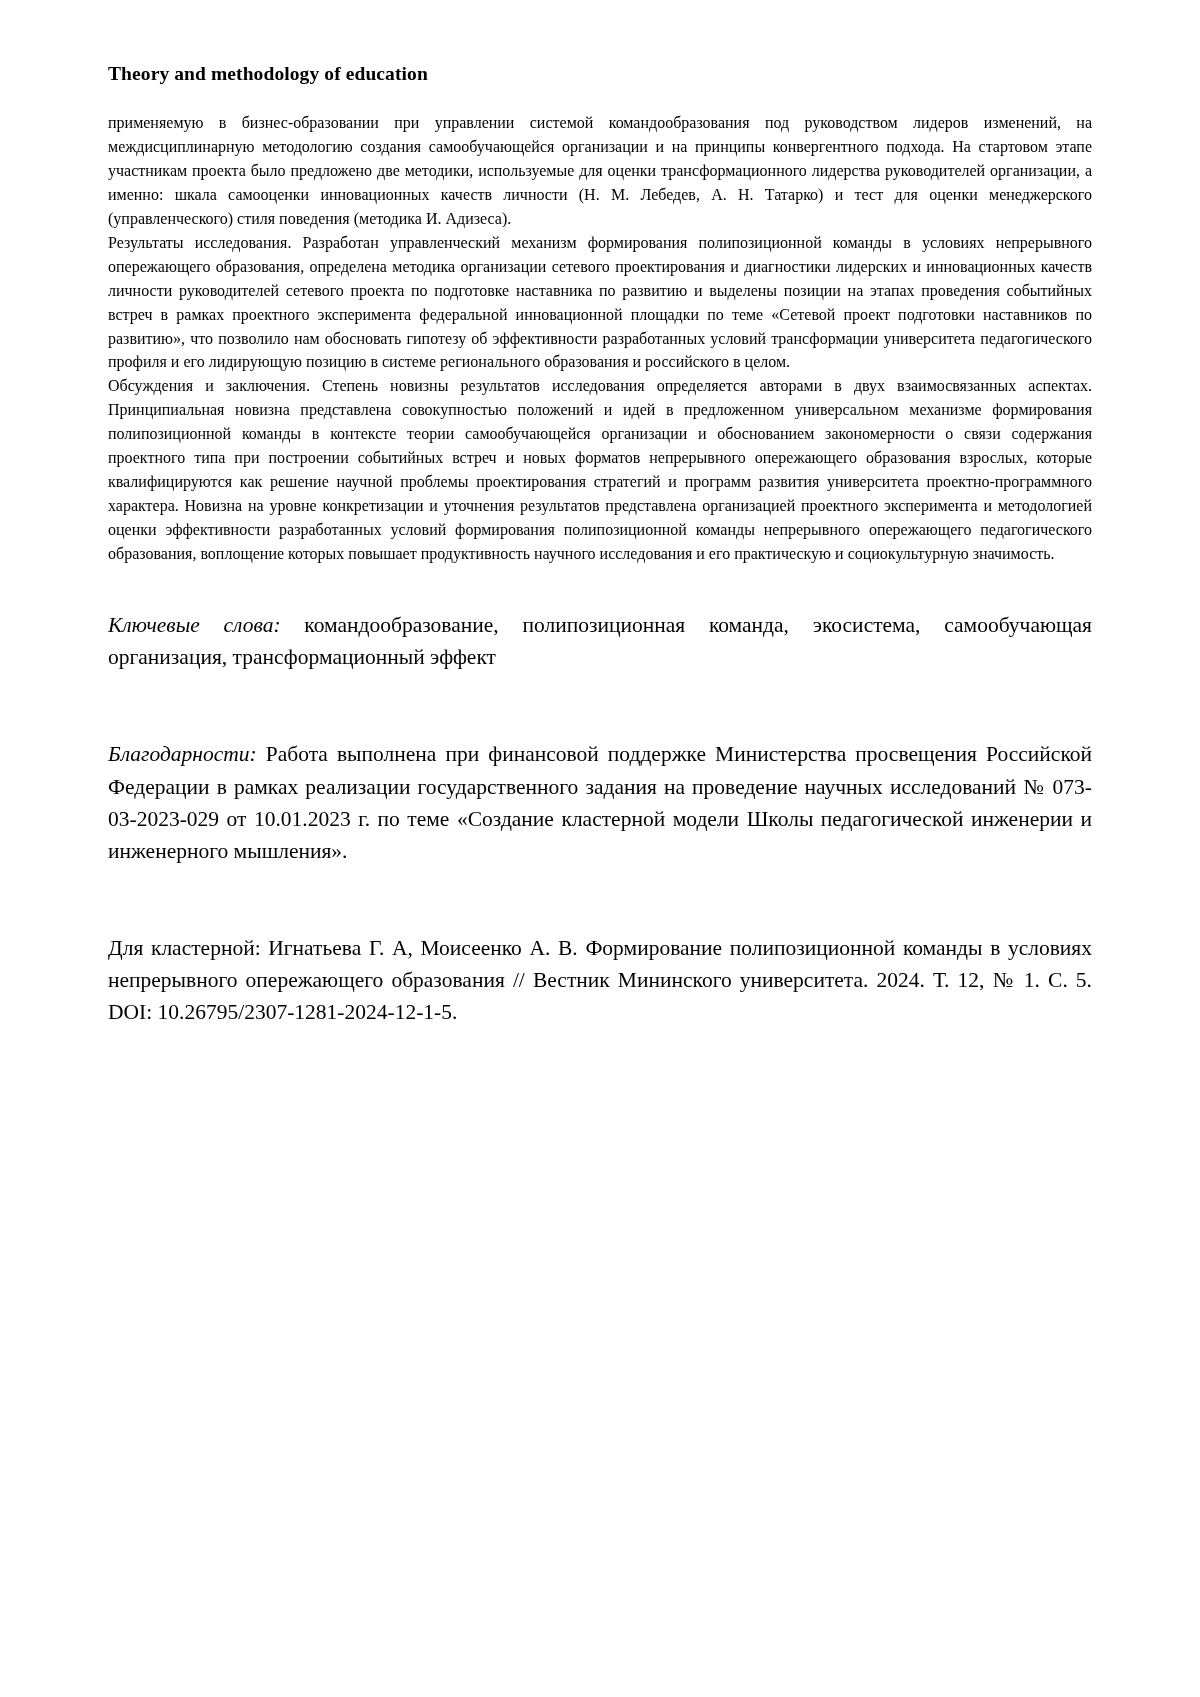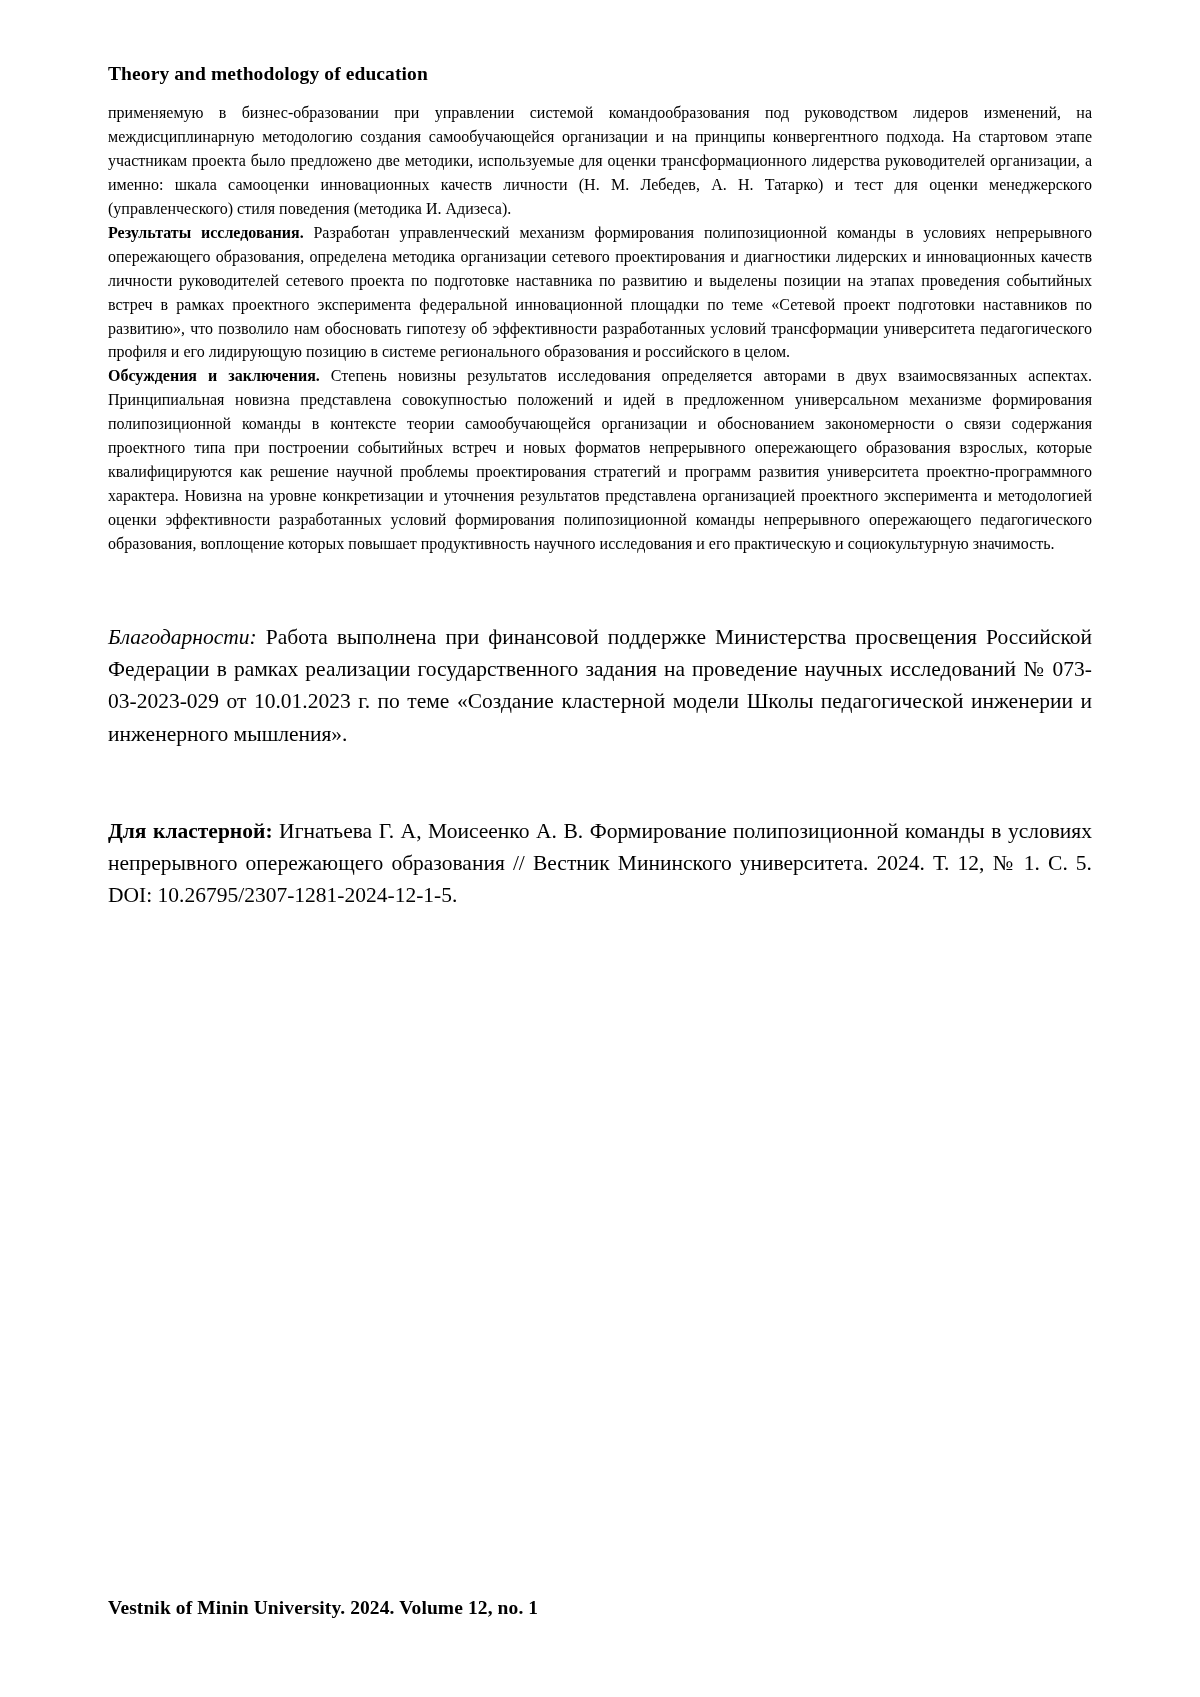--- a/index.html
+++ b/index.html
@@ -21,31 +21,31 @@
     width: 1200px;
     height: 1697px;
     box-sizing: border-box;
     padding: 62px 108px 0 108px;
   }
   .running-head {
     font-family: "Liberation Serif", serif;
     font-weight: bold;
     font-size: 19.5px;
     line-height: 1.2;
-    margin-bottom: 16px;
+    margin-bottom: 26px;
     letter-spacing: 0.1px;
   }
   p.para {
     margin: 0 0 0 0;
     font-size: 16px;
     line-height: 1.495;
     text-align: justify;
   }
   .lead {
-    font-weight: bold;
+    font-weight: normal;
     margin-top: 12px;
   }
   .ital {
     font-style: italic;
   }
   .gap-block { height: 22px; }
   .footer {
     position: absolute;
     left: 108px;
     bottom: 78px;
@@ -73,28 +73,30 @@
   <p class="para">
     <span class="lead">Результаты исследования.</span><span> Разработан управленческий механизм формирования полипозиционной команды в условиях непрерывного опережающего образования, определена методика организации сетевого проектирования и диагностики лидерских и инновационных качеств личности руководителей сетевого проекта по подготовке наставника по развитию и выделены позиции на этапах проведения событийных встреч в рамках проектного эксперимента федеральной инновационной площадки по теме «Сетевой проект подготовки наставников по развитию», что позволило нам обосновать гипотезу об эффективности разработанных условий трансформации университета педагогического профиля и его лидирующую позицию в системе регионального образования и российского в целом.</span>
   </p>
 
   <p class="para">
     <span class="lead">Обсуждения и заключения.</span><span> Степень новизны результатов исследования определяется авторами в двух взаимосвязанных аспектах. Принципиальная новизна представлена совокупностью положений и идей в предложенном универсальном механизме формирования полипозиционной команды в контексте теории самообучающейся организации и обоснованием закономерности о связи содержания проектного типа при построении событийных встреч и новых форматов непрерывного опережающего образования взрослых, которые квалифицируются как решение научной проблемы проектирования стратегий и программ развития университета проектно-программного характера. Новизна на уровне конкретизации и уточнения результатов представлена организацией проектного эксперимента и методологией оценки эффективности разработанных условий формирования полипозиционной команды непрерывного опережающего педагогического образования, воплощение которых повышает продуктивность научного исследования и его практическую и социокультурную значимость.</span>
   </p>
 
   <div class="gap-block"></div>
 
+  <p class="kw-line">
+    <span class="ital">Ключевые слова:</span><span> командообразование, полипозиционная команда, экосистема, самообучающая организация, трансформационный эффект</span>
+  </p>
 
   <div class="gap-block"></div>
 
   <p class="ack-line">
     <span class="ital">Благодарности:</span><span> Работа выполнена при финансовой поддержке Министерства просвещения Российской Федерации в рамках реализации государственного задания на проведение научных исследований № 073-03-2023-029 от 10.01.2023 г. по теме «Создание кластерной модели Школы педагогической инженерии и инженерного мышления».</span>
   </p>
 
   <div class="gap-block"></div>
 
   <p class="cite-line">
     <span class="lead">Для кластерной:</span><span> Игнатьева Г. А, Моисеенко А. В. Формирование полипозиционной команды в условиях непрерывного опережающего образования // Вестник Мининского университета. 2024. Т. 12, № 1. С. 5. DOI: 10.26795/2307-1281-2024-12-1-5.</span>
   </p>
 
-  <div class="footer">Vestnik of Minin University. 2024. Volume 12, no. 1</div>
 
 </div>
 
 </body></html>

